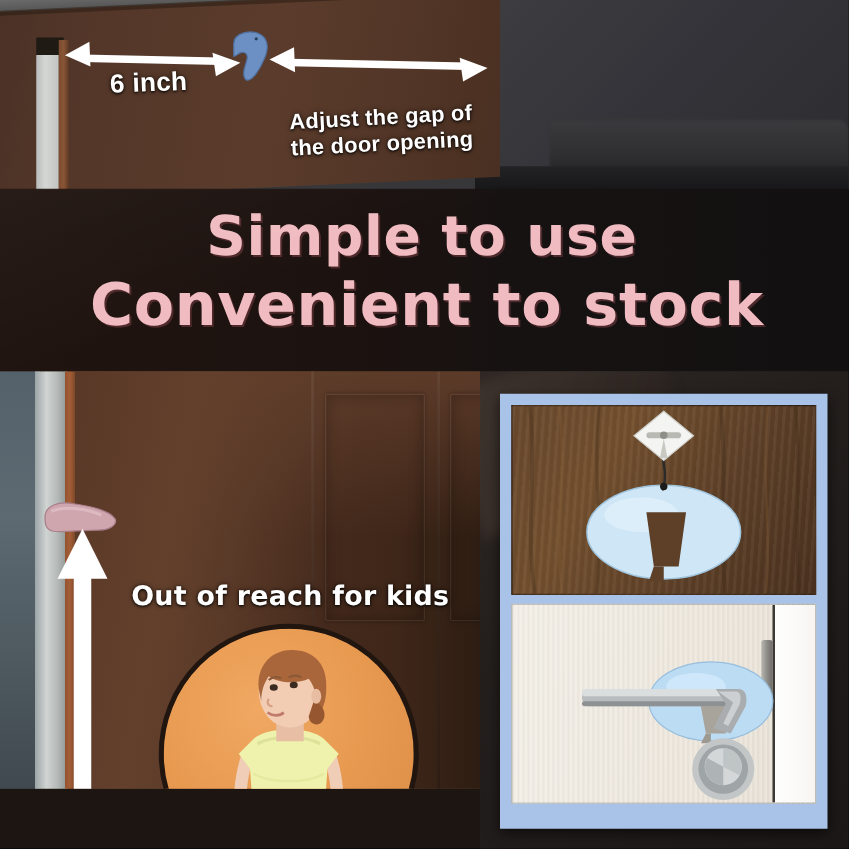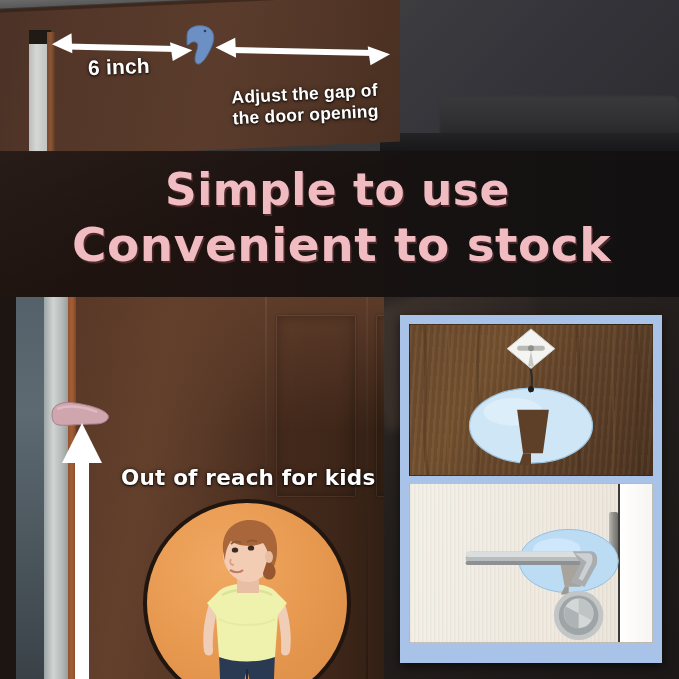--- a/index.html
+++ b/index.html
@@ -155,22 +155,22 @@
     letter-spacing: .5px;
     text-shadow: 1.5px 1.5px 0 rgba(120,60,65,.55);
     white-space: nowrap;
   }
   #banner-line1 { top: 13px;  left: -2px; font-size: 44px; }
   #banner-line2 { top: 66px;  left: 2px;  font-size: 47px; }
 
   
   #bottom-left {
     position: absolute;
-    left: 16px; top: 297px;
-    width: 384px; height: 382px;
+    left: 0; top: 297px;
+    width: 384px; height: 334px;
     overflow: hidden;
     background: #3a2a20;
   }
   .bl-wall {
     position: absolute;
     left: 0; top: 0;
     width: 32px; height: 382px;
     background: linear-gradient(180deg, #55616a 0%, #5d6a72 30%, #3a4248 100%);
   }
   .bl-gap {

